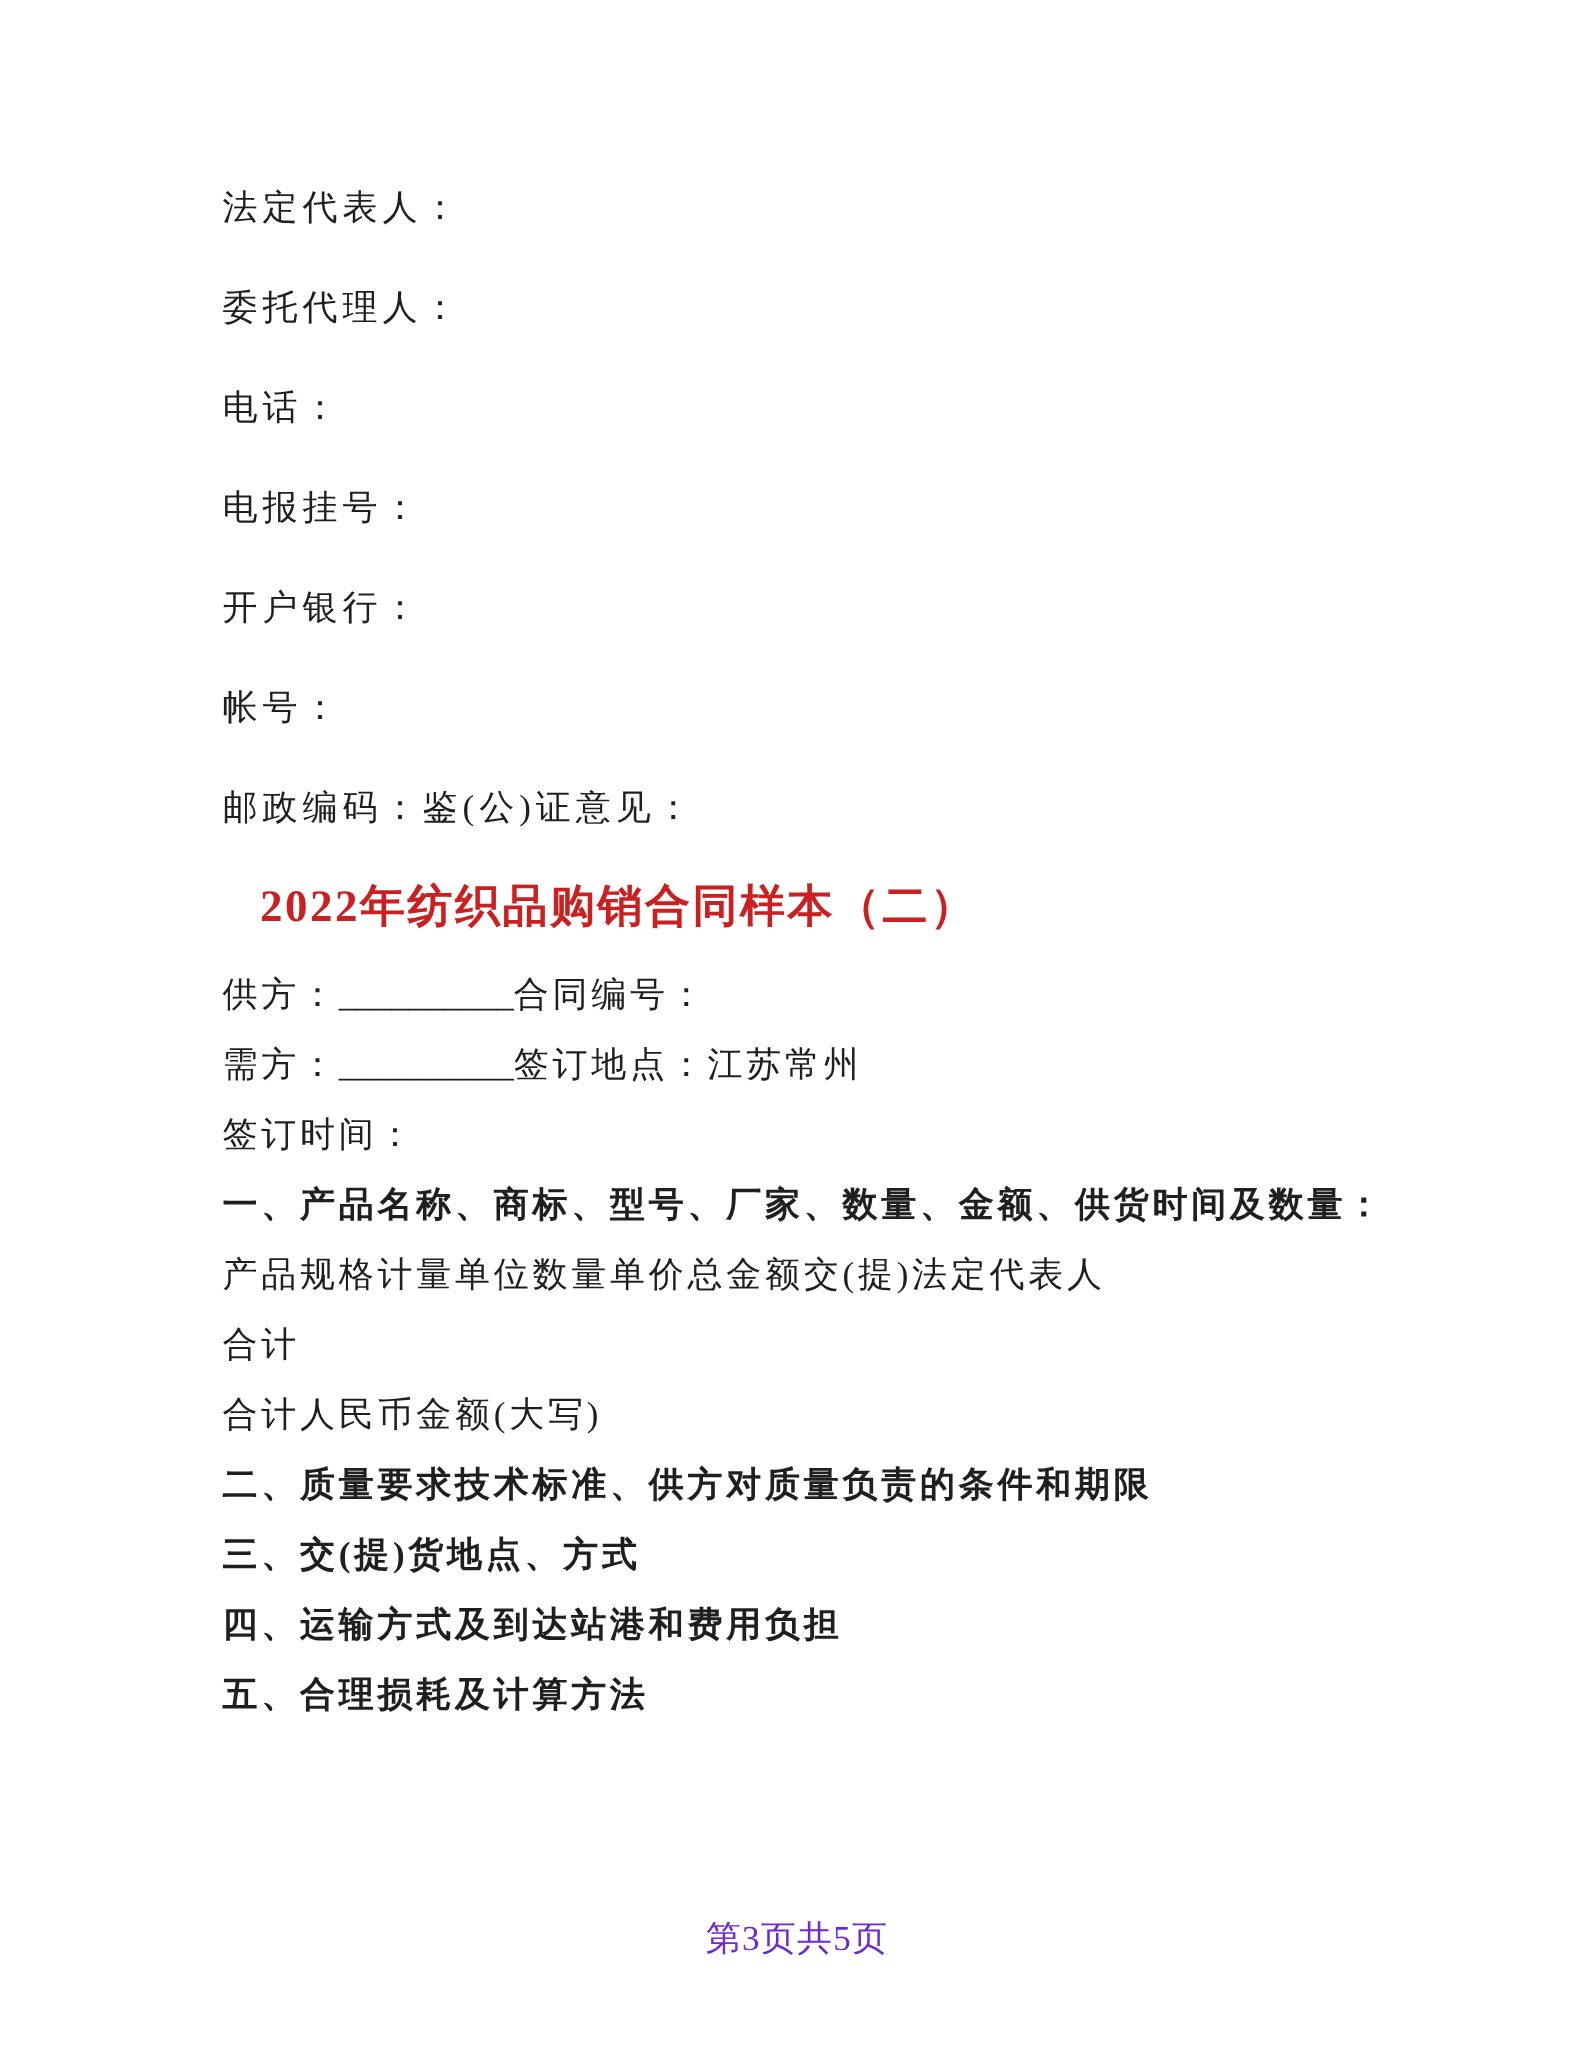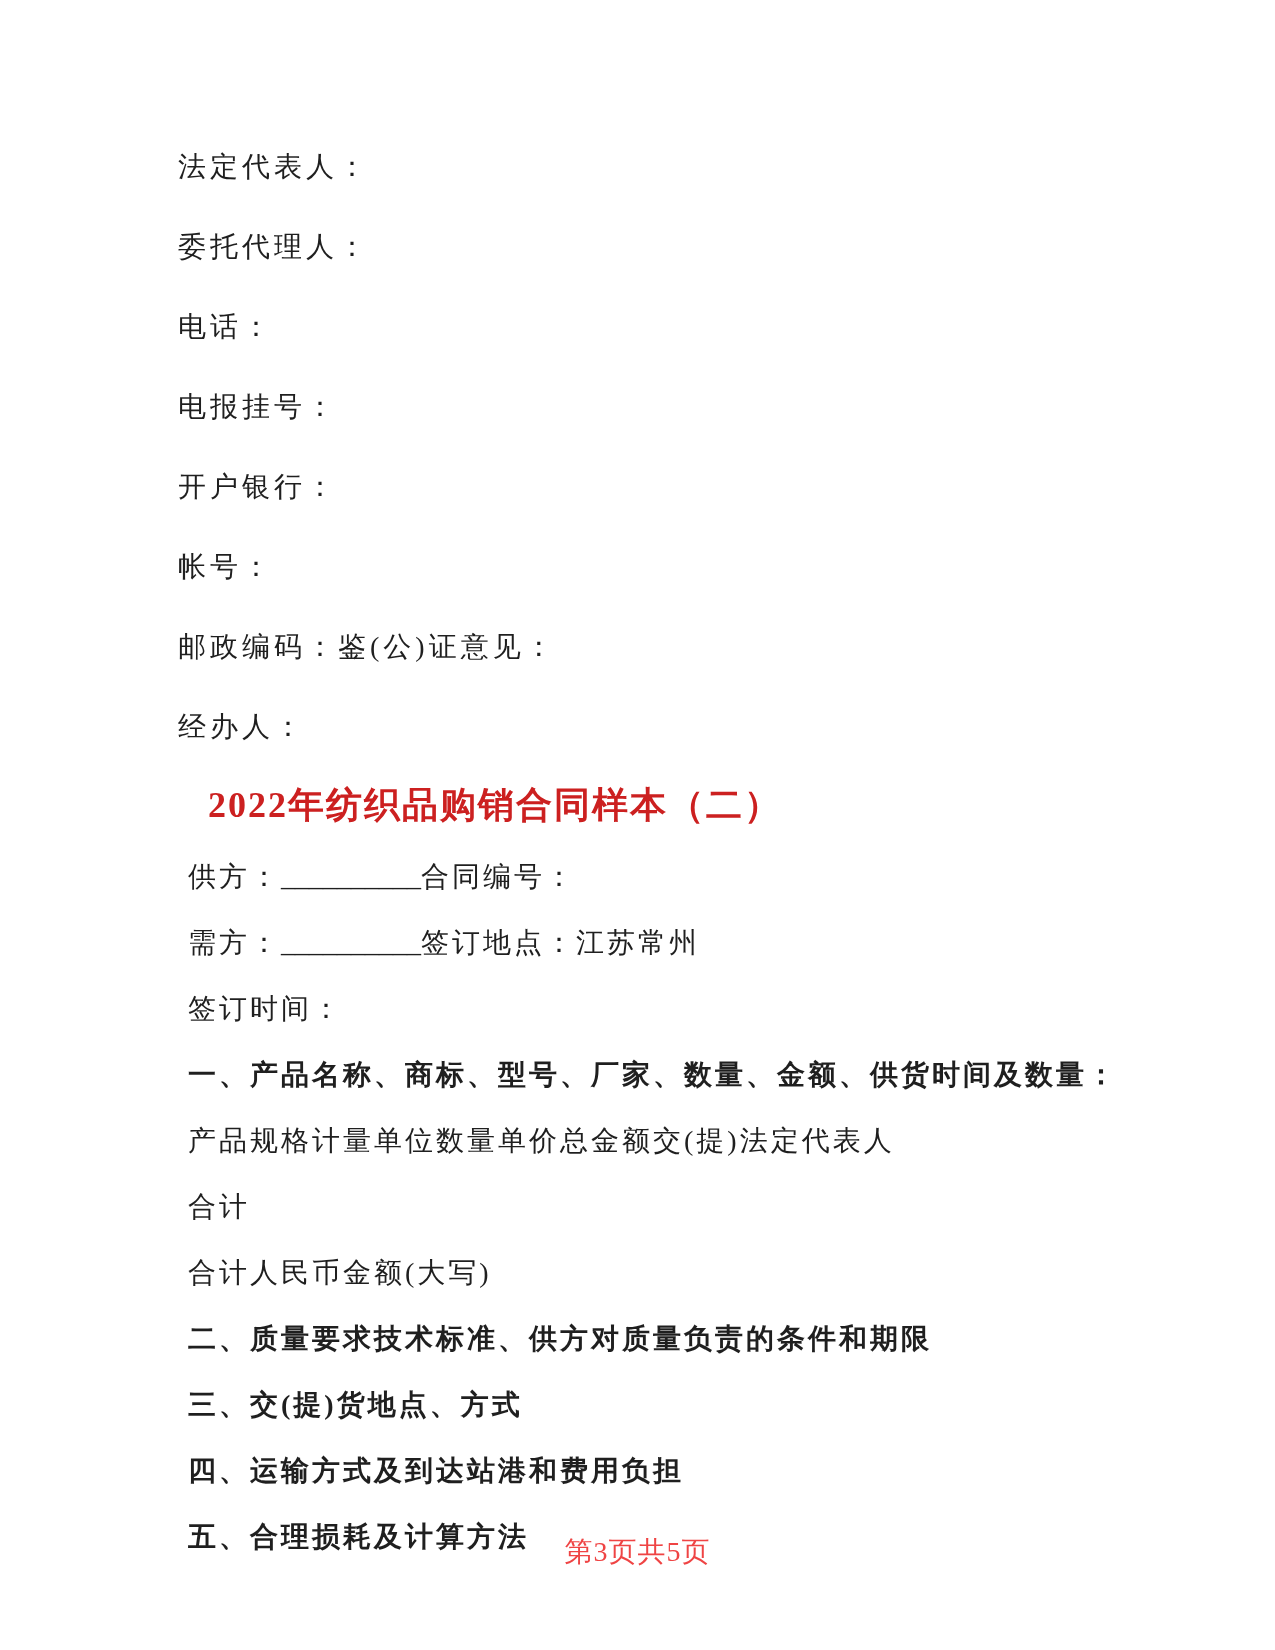--- a/index.html
+++ b/index.html
@@ -45,21 +45,21 @@
     font-weight: bold;
     color: #cc2020;
     letter-spacing: 2px;
     text-indent: 30px;
     white-space: nowrap;
   }
   .parties {
     margin-top: 20px;
   }
   .parties p, .body-lines p {
-    margin: 10px;
+    margin: 0;
     font-size: 28px;
     line-height: 56px;
     height: 56px;
     letter-spacing: 3px;
     white-space: nowrap;
     font-family: Liberation Serif, serif;
   }
   .blank {
     letter-spacing: 0;
   }
@@ -69,38 +69,37 @@
   }
   .page-footer {
     position: absolute;
     left: 0;
     right: 0;
     top: 1532px;
     text-align: center;
     font-size: 28px;
     line-height: 40px;
     letter-spacing: 1px;
-    color: #ef4444;
+    color: #6d28d9;
   }
 </style>
 </head>
 <body>
 
 <div class="page">
   <div class="content">
 
     <div class="top-fields">
       <p>法定代表人：</p>
       <p>委托代理人：</p>
       <p>电话：</p>
       <p>电报挂号：</p>
       <p>开户银行：</p>
       <p>帐号：</p>
       <p>邮政编码：鉴(公)证意见：</p>
-      <p>经办人：</p>
     </div>
 
     <h1 class="doc-title">2022年纺织品购销合同样本（二）</h1>
 
     <div class="parties">
       <p><span>供方：</span><span class="blank">__________</span><span>合同编号：</span></p>
       <p><span>需方：</span><span class="blank">__________</span><span>签订地点：</span><span>江苏常州</span></p>
       <p><span>签订时间：</span></p>
     </div>
 

